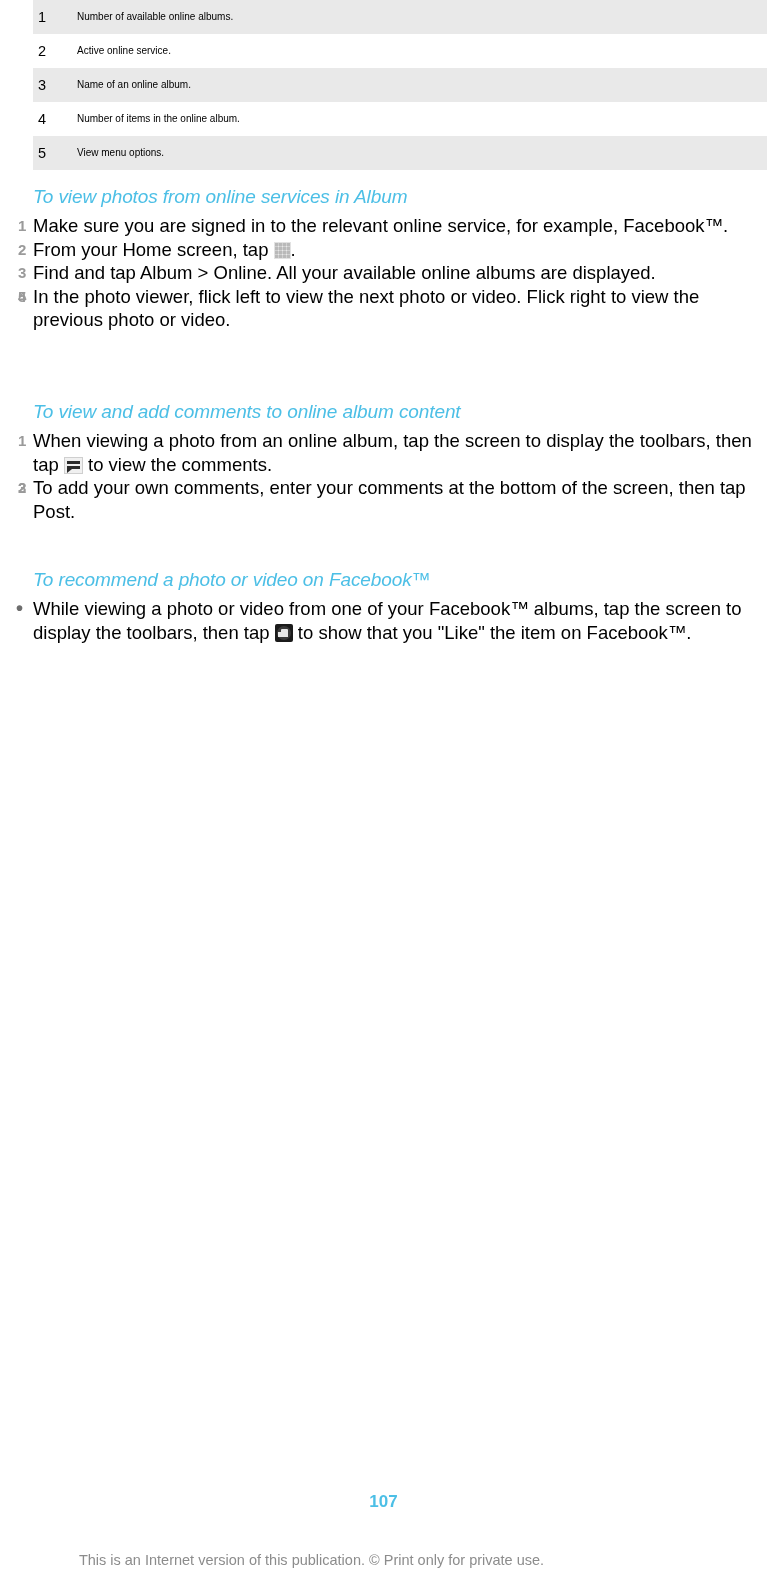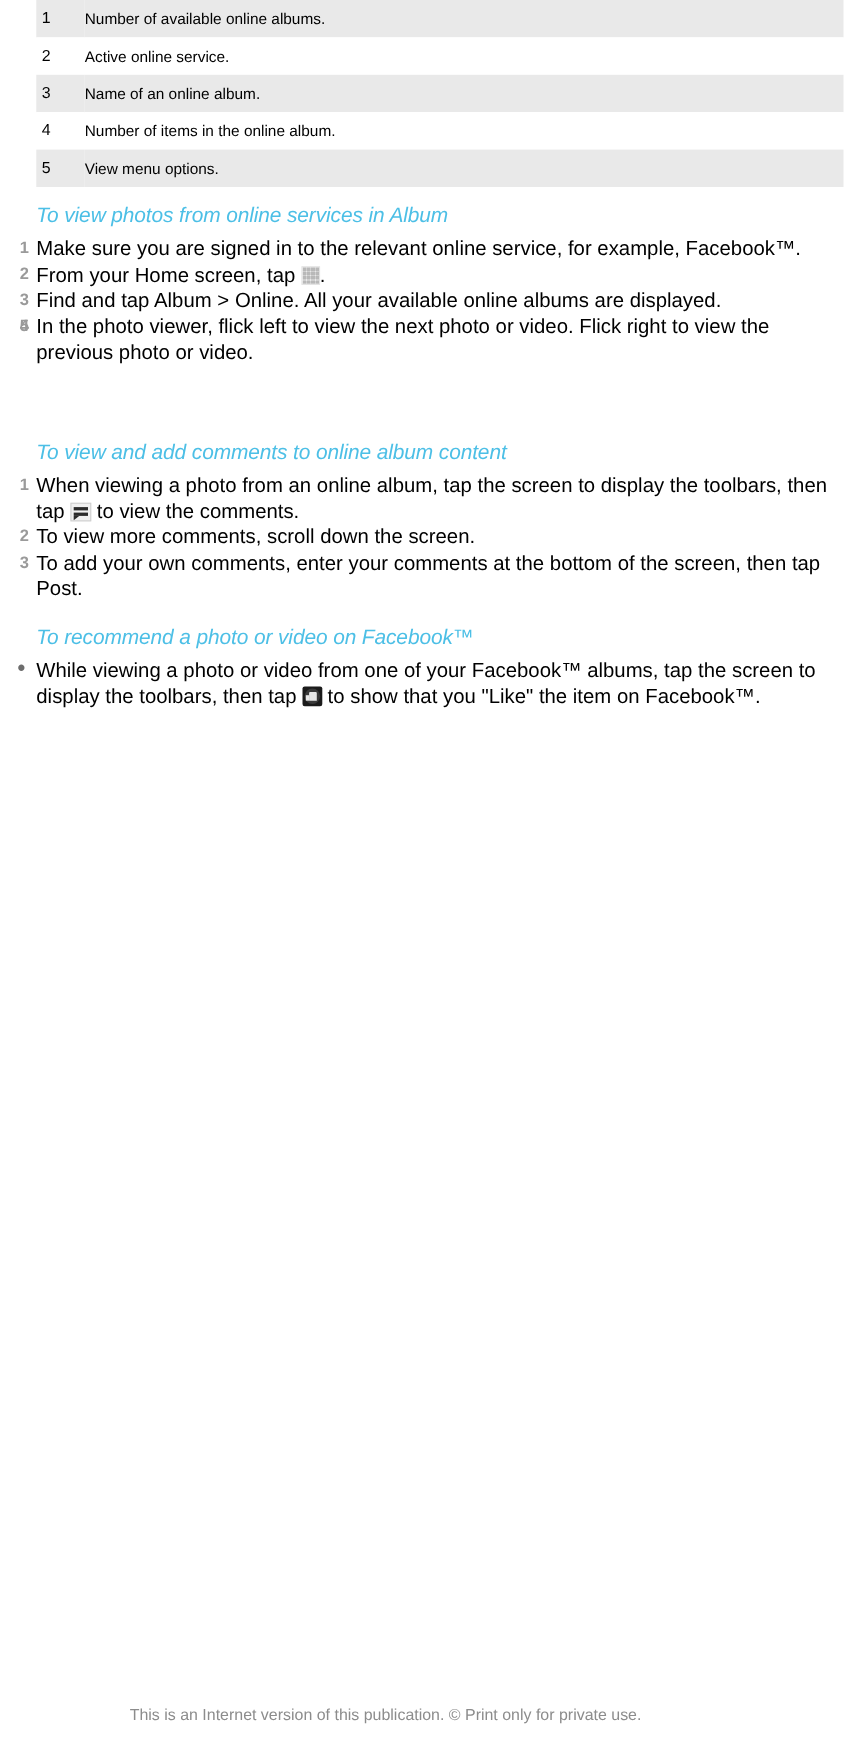--- a/index.html
+++ b/index.html
@@ -45,21 +45,21 @@
     width: 39px;
     padding: 0 0 0 5px;
     font-size: 14.5px;
     line-height: 34px;
     vertical-align: middle;
     color: #000;
     text-align: left;
   }
   .legend-text {
     padding: 0;
-    font-size: 14px;
+    font-size: 10px;
     line-height: 34px;
     vertical-align: middle;
     color: #000;
     text-align: left;
   }
 
   
   .section {
     position: absolute;
     left: 0;
@@ -196,21 +196,20 @@
     color: #4cbfe6;
   }
   .footer-note {
     position: absolute;
     left: 0;
     top: 1552px;
     width: 623px;
     text-align: center;
     font-size: 14.5px;
     color: #8c8c8c;
-    margin-left: 39px;
   }
 </style>
 </head>
 <body>
 
 <div class="page">
 
   <table class="legend-table">
     <tbody>
         <tr class="legend-row shaded">
@@ -244,28 +243,29 @@
         <div class="step"><span class="step-marker">3</span><span>Find and tap </span><b>Album</b><span> &gt; </span><b>Online</b><span>. All your available online albums are displayed.</span></div>
         <div class="step"><span class="step-marker">4</span></div>
         <div class="step"><span class="step-marker">5</span><span>In the photo viewer, flick left to view the next photo or video. Flick right to view the previous photo or video.</span></div>
       </div>
   </div>
 
   <div class="section" style="top:401px;">
     <div class="sec-head">To view and add comments to online album content</div>
     <div class="steps" style="top:28px;">
         <div class="step"><span class="step-marker">1</span><span>When viewing a photo from an online album, tap the screen to display the toolbars, then tap </span><span class="icon icon-comment"><span class="bar b1"></span><span class="bar b2"></span><span class="tail"></span></span><span> to view the comments.</span></div>
-        <div class="step"><span class="step-marker">2</span><span>To view more comments, scroll down the screen.</span></div>
+        <div class="step"><span class="step-marker">2</span></div>
         <div class="step"><span class="step-marker">3</span><span>To add your own comments, enter your comments at the bottom of the screen, then tap </span><b>Post</b><span>.</span></div>
       </div>
   </div>
 
   <div class="section" style="top:569px;">
     <div class="sec-head">To recommend a photo or video on Facebook™</div>
     <div class="steps" style="top:28px;">
         <div class="step"><span class="step-marker bullet">•</span><span>While viewing a photo or video from one of your Facebook™ albums, tap the screen to display the toolbars, then tap </span><span class="icon icon-like"><span class="circle"></span><span class="thumb"></span></span><span> to show that you "Like" the item on </span><b>Facebook™</b><span>.</span></div>
       </div>
   </div>
 
+  <div class="page-number">107</div>
 
   <div class="footer-note">This is an Internet version of this publication. © Print only for private use.</div>
 
 </div>
 
 </body></html>

